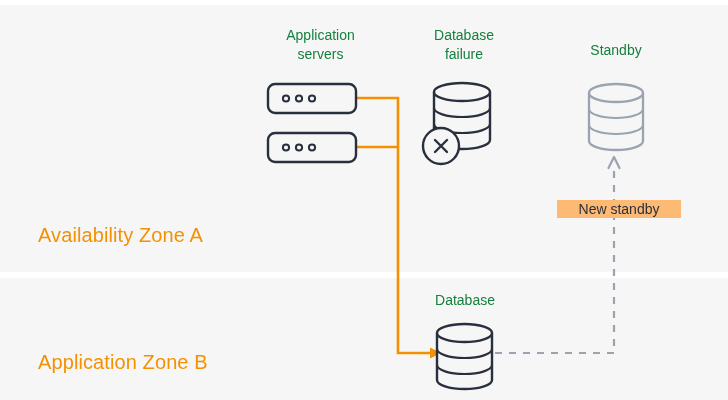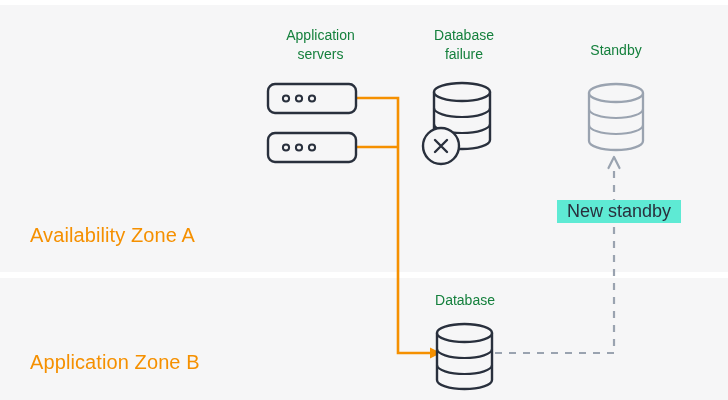--- a/index.html
+++ b/index.html
@@ -23,20 +23,21 @@
   }
   #zone-a-panel { top: 5px;   height: 267px; }
   #zone-b-panel { top: 278px; height: 122px; }
 
   .zone-label {
     position: absolute;
     color: #f59000;
     font-size: 20px;
     letter-spacing: 0.1px;
     white-space: nowrap;
+    margin-left: 8px;
   }
   #zone-a-label { left: 30px; top: 224px; }
   #zone-b-label { left: 30px; top: 351px; }
 
   .node-title {
     position: absolute;
     color: #15803d;
     font-size: 14px;
     line-height: 19px;
     text-align: center;
@@ -47,22 +48,22 @@
   #standby-title     { left: 558px; top: 41px; width: 116px; }
   #primary-title     { left: 417px; top: 291px; width: 96px; }
 
   .new-standby-label {
     position: absolute;
     left: 557px;
     top: 200px;
     width: 124px;
     text-align: center;
     color: #29303d;
-    font-size: 18px;
-    background: #5eead4;
+    font-size: 14px;
+    background: #fdba74;
     padding: 1px 0;
     white-space: nowrap;
   }
 
   svg.layer {
     position: absolute;
     left: 0;
     top: 0;
     width: 728px;
     height: 400px;

